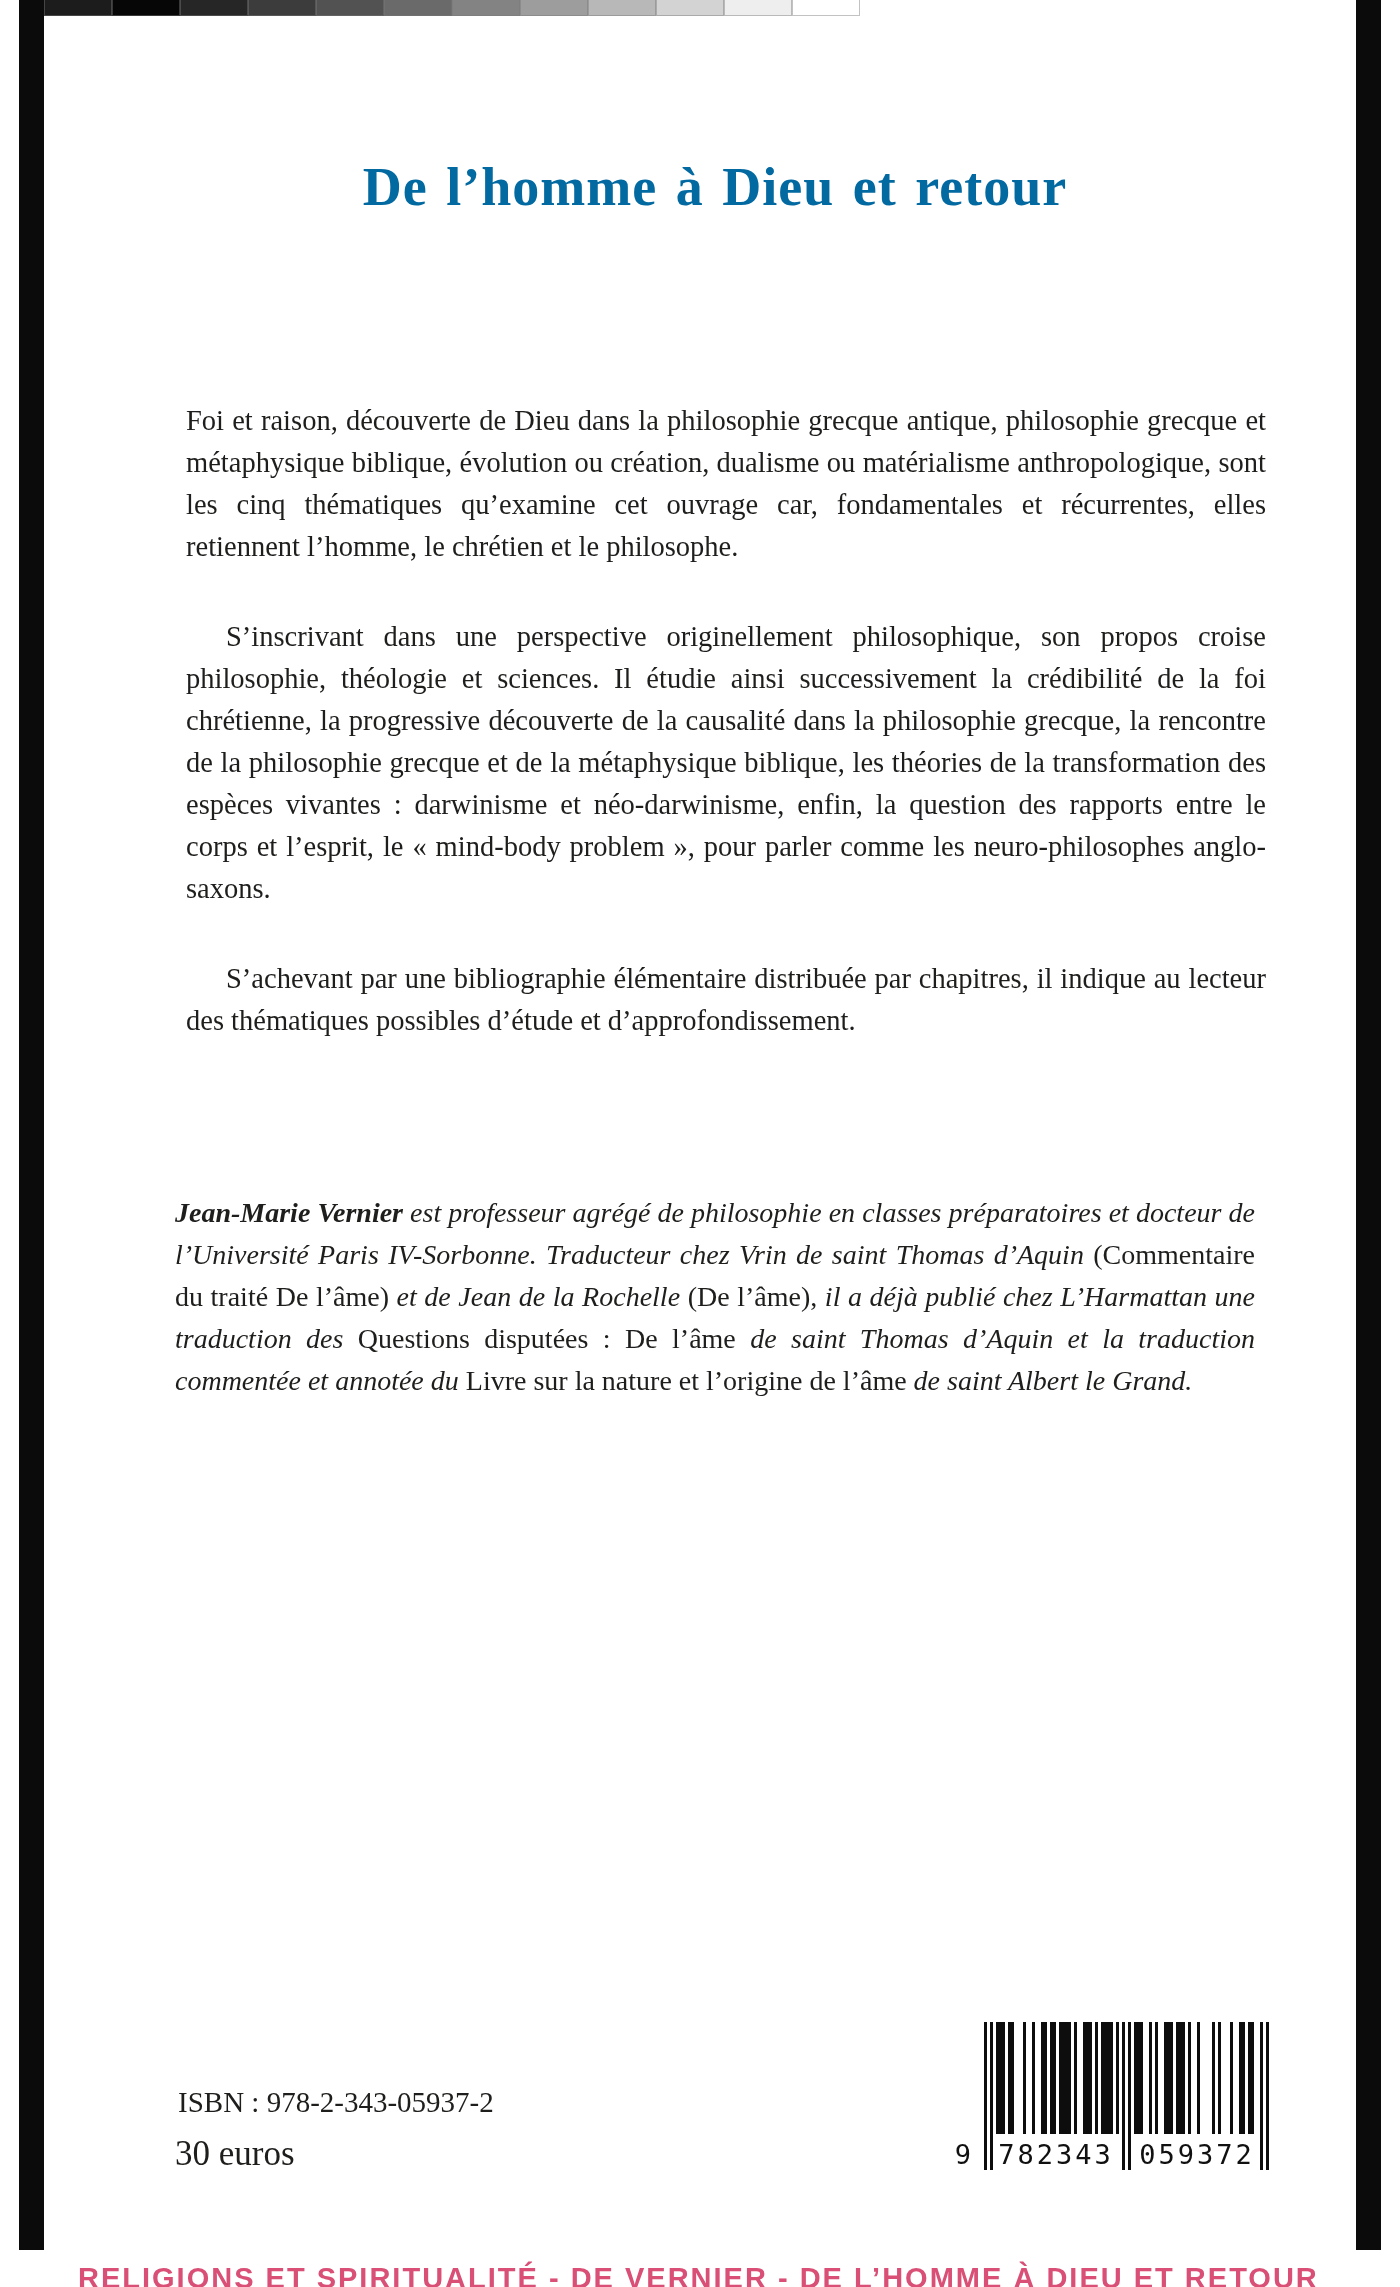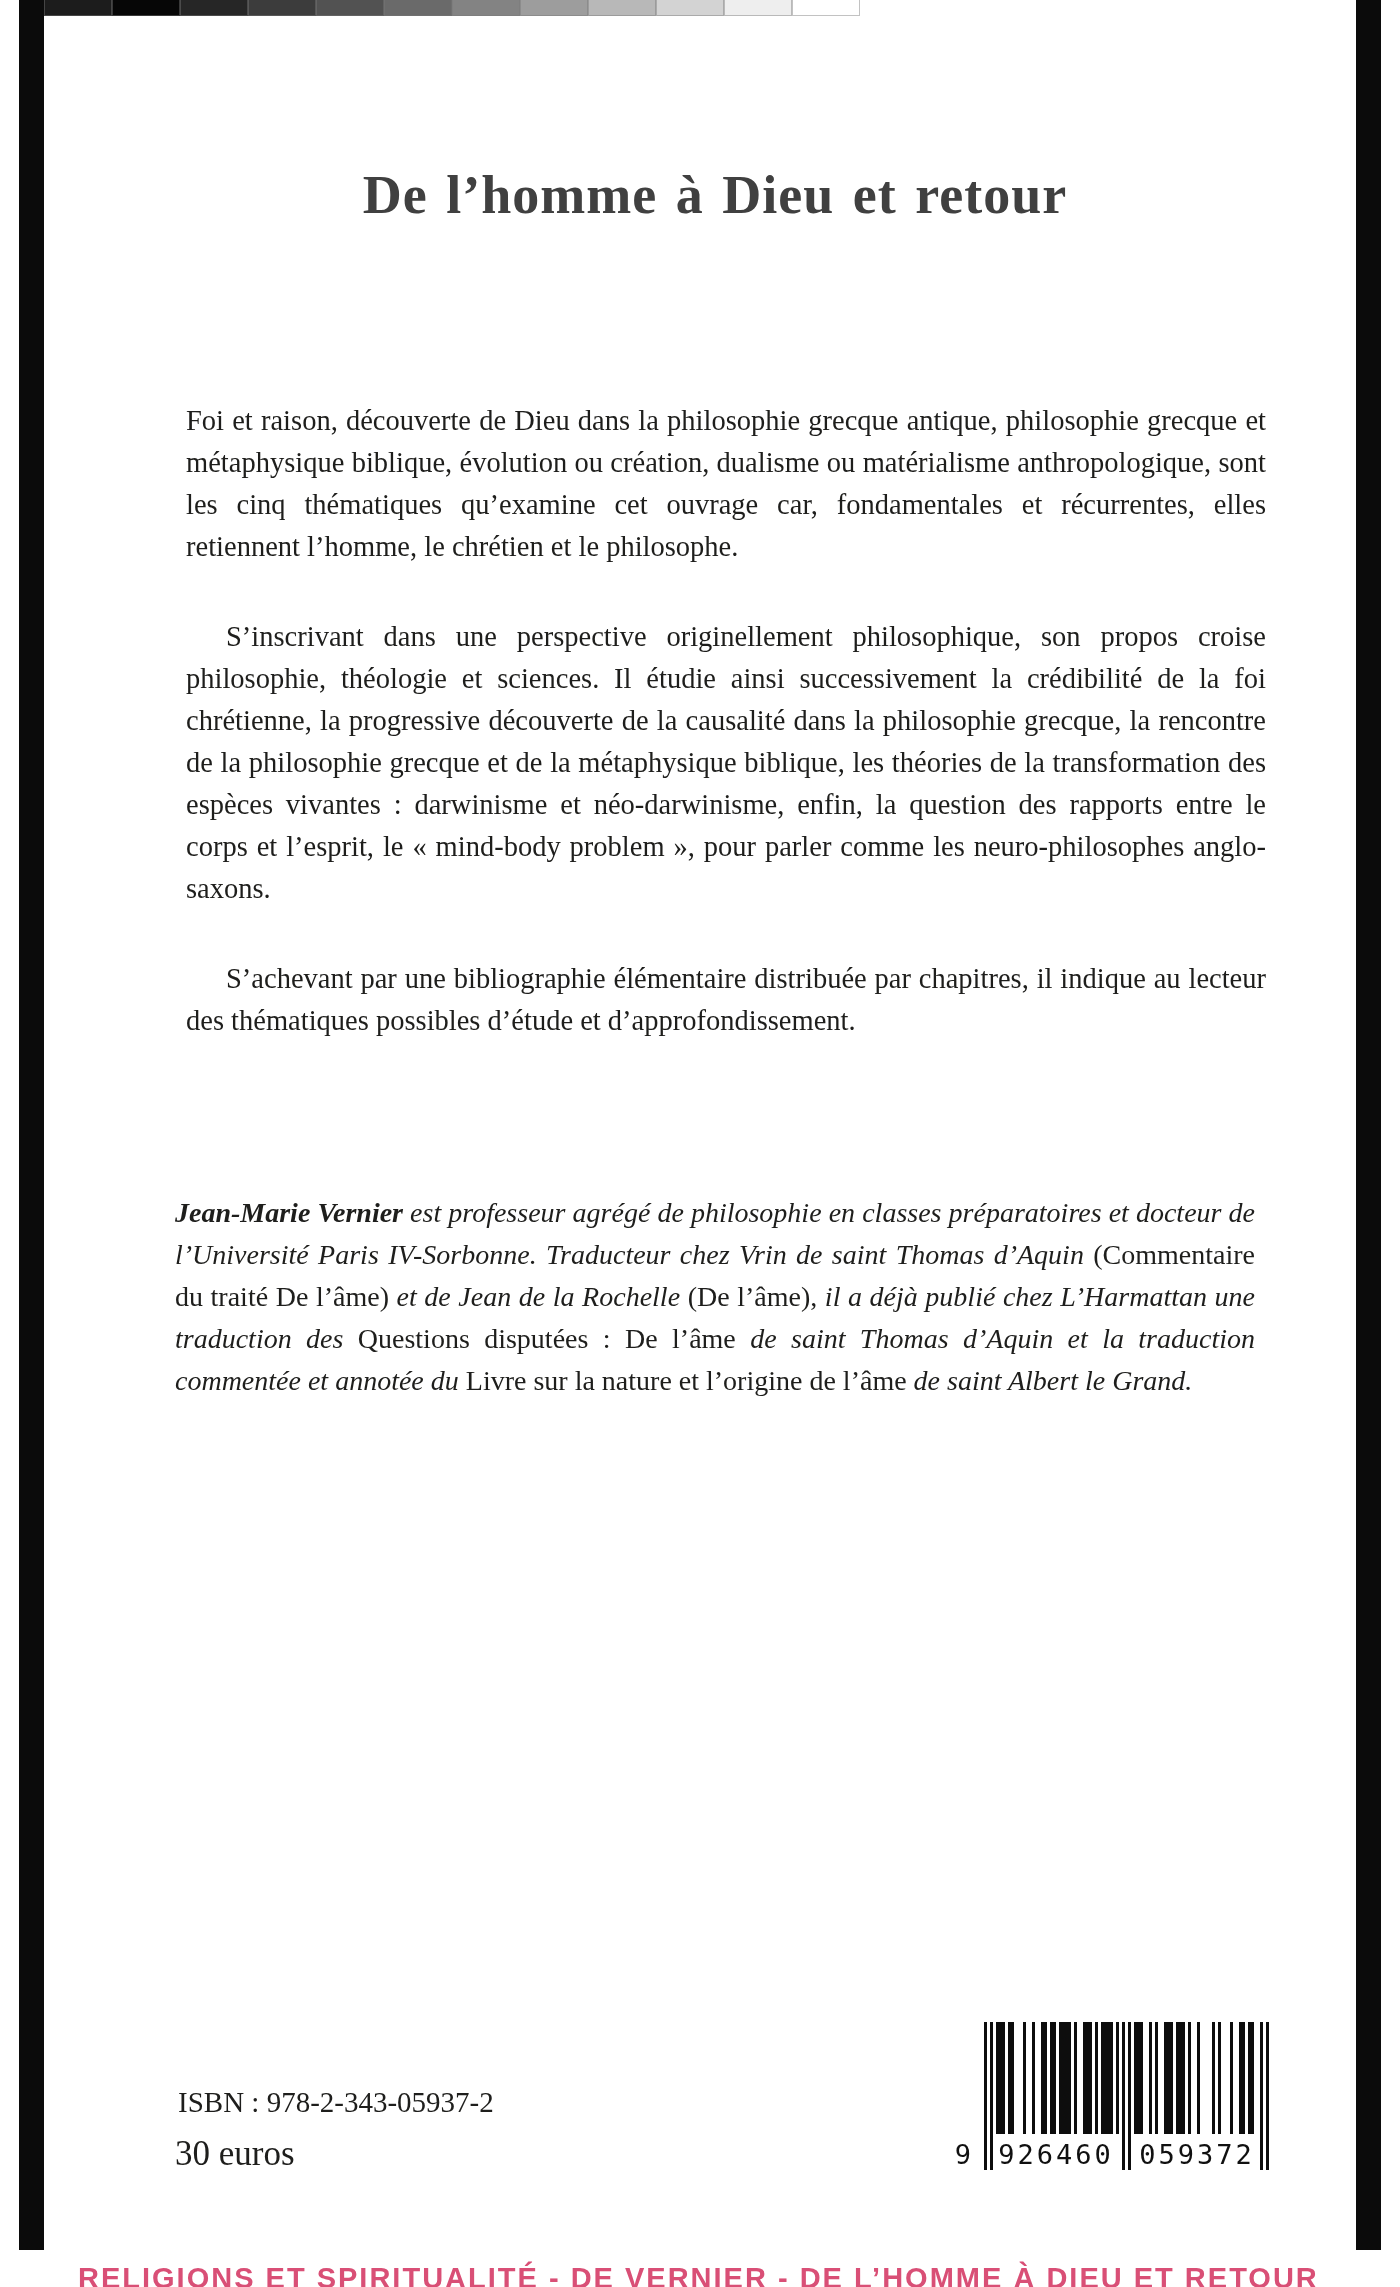--- a/index.html
+++ b/index.html
@@ -14,21 +14,21 @@
   .trim-bar { position:absolute; top:0; width:25px; height:2250px; background:#0b0b0b; }
   .trim-left { left:19px; }
   .trim-right { right:19px; }
 
   .calibration { position:absolute; left:44px; top:0; height:16px; display:flex; }
   .calibration .sq { width:68px; height:16px; box-sizing:border-box; border:1px solid rgba(120,120,120,.45); border-top:none; }
 
   .title-wrap { position:absolute; left:175px; top:148px; width:1080px; text-align:center; }
   .book-title {
     font-size:54px; font-weight:bold; letter-spacing:1px; word-spacing:4px;
-    color:#404040; margin:16px;
+    color:#0369a1; margin:8px;
   }
 
   .synopsis { position:absolute; left:186px; top:400px; width:1080px; }
   .synopsis p {
     margin:0; font-size:28.5px; line-height:42px; text-align:justify;
   }
   .synopsis p.indent { text-indent:40px;margin-top:48px; }
 
   .author-bio {
     position:absolute; left:175px; top:1192px; width:1080px;
@@ -143,17 +143,17 @@
       <rect x="270" y="0" width="3" height="112" fill="#0d0d0d"></rect>
       <rect x="282" y="0" width="3" height="112" fill="#0d0d0d"></rect>
       <rect x="291" y="0" width="3" height="112" fill="#0d0d0d"></rect>
       <rect x="294" y="0" width="3" height="112" fill="#0d0d0d"></rect>
       <rect x="300" y="0" width="3" height="112" fill="#0d0d0d"></rect>
       <rect x="303" y="0" width="3" height="112" fill="#0d0d0d"></rect>
       <rect x="312" y="0" width="3" height="148" fill="#0d0d0d"></rect>
       <rect x="318" y="0" width="3" height="148" fill="#0d0d0d"></rect>
     </svg>
   <div class="bc-digit bc-d9">9</div>
-  <div class="bc-digit bc-g1">926460</div>
+  <div class="bc-digit bc-g1">782343</div>
   <div class="bc-digit bc-g2">059372</div>
 </div>
 
 <div class="print-slug">RELIGIONS ET SPIRITUALITÉ - DE VERNIER - DE L’HOMME À DIEU ET RETOUR</div>
 
 </body></html>

